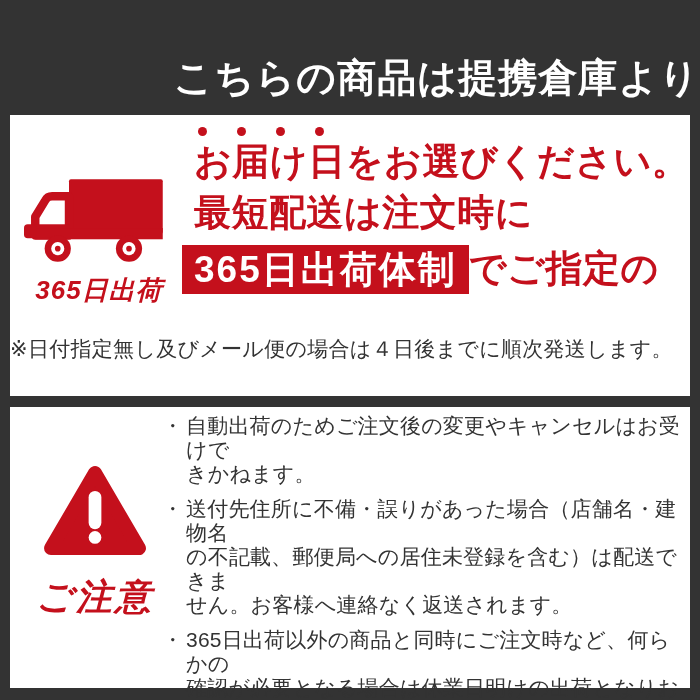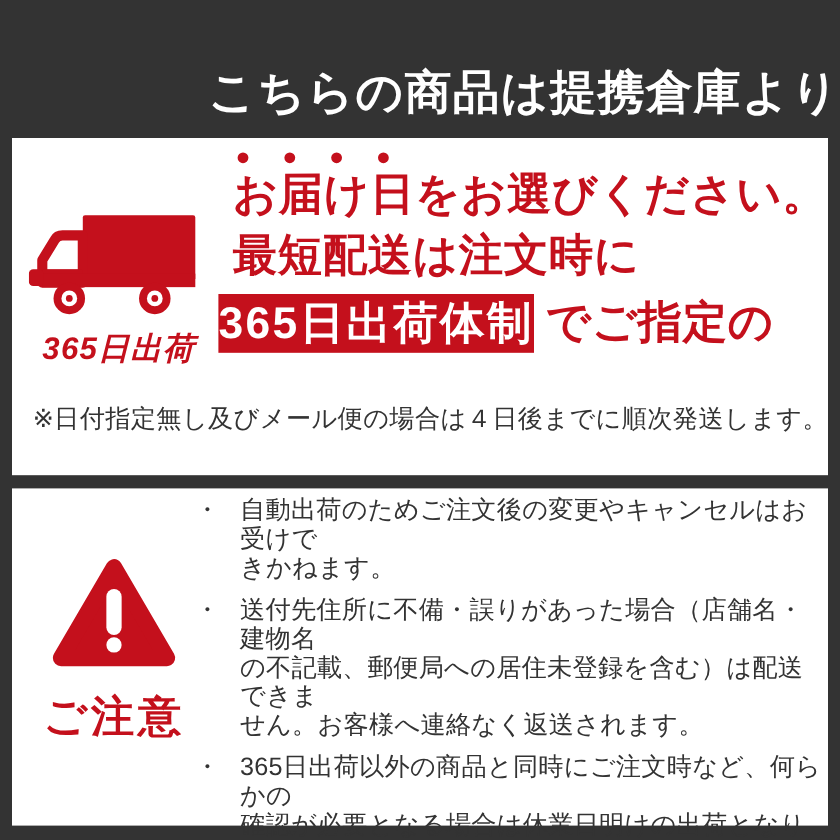--- a/index.html
+++ b/index.html
@@ -31,35 +31,35 @@
   
   .ship-content{position:absolute;left:172px;top:6px;}
   .dots{display:flex;gap:30px;margin:6px 0 0 16px;height:9px;}
   .dot{width:9px;height:9px;border-radius:50%;background:var(--red);}
   .headline{color:var(--red);font-weight:bold;font-size:37px;line-height:49px;
     letter-spacing:0.5px;margin-left:12px;white-space:nowrap;}
   .headline.h1{margin-top:2px;}
   .headline.h2{margin-top:1px;}
   .badge-row{display:flex;align-items:center;margin-top:7px;}
   .badge{background:var(--red);color:var(--white);font-size:37px;font-weight:bold;
-    line-height:43px;padding:3px 0;letter-spacing:2px;white-space:nowrap;}
-  .badge-suffix{color:var(--red);font-size:37px;font-weight:bold;margin-left:10px;
+    line-height:43px;padding:3px 12px;letter-spacing:2px;white-space:nowrap;}
+  .badge-suffix{color:var(--red);font-size:37px;font-weight:bold;margin-left:0;
     letter-spacing:0.5px;white-space:nowrap;}
   .headline.h3{margin-top:3px;}
-  .ship-note{position:absolute;left:0;right:0;bottom:12px;text-align:right;
+  .ship-note{position:absolute;left:0;right:0;bottom:12px;text-align:left;
     color:var(--text);font-size:21px;letter-spacing:0.3px;white-space:nowrap;}
 
   
   .warn-wrap{position:absolute;left:22px;top:56px;width:126px;text-align:center;}
   .warn-svg{width:108px;height:98px;display:block;margin:0 auto;color:var(--red);}
-  .warn-label{font-size:36px;font-weight:bold;color:var(--red);letter-spacing:3px;margin-top:12px;white-space:nowrap;}
+  .warn-label{font-size:36px;font-weight:bold;color:var(--red);letter-spacing:3px;margin-top:12px;white-space:nowrap;font-style:italic;}
   .bullets{position:absolute;left:152px;top:7px;width:526px;margin:0;padding:0;list-style:none;}
   .bullet{display:flex;margin-bottom:11px;color:var(--text);font-size:21px;line-height:24px;letter-spacing:0.2px;}
   .bullet-marker{flex:none;width:24px;}
-  .bullet-text{white-space:pre-line;margin-left:14px;}
+  .bullet-text{white-space:pre-line;}
 </style>
 </head>
 <body>
 
 <div class="stage">
 
   <header class="top-banner">
     <div class="line">こちらの商品は提携倉庫より</div>
   </header>
 

